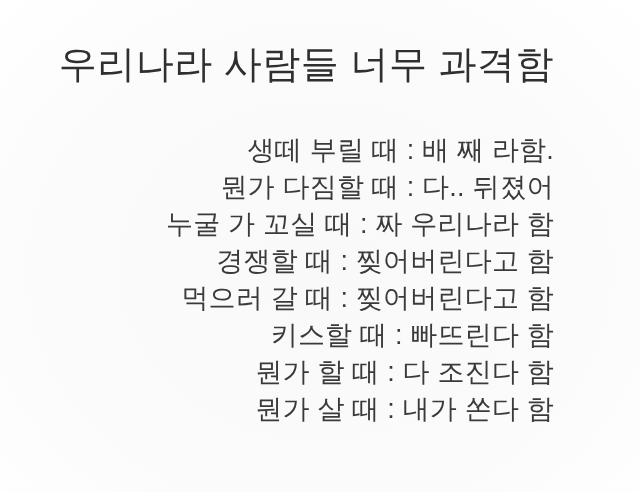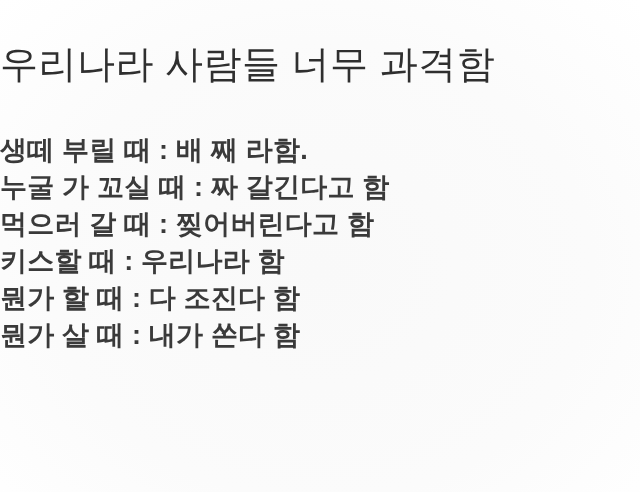--- a/index.html
+++ b/index.html
@@ -11,48 +11,50 @@
     height: 492px;
     overflow: hidden;
     background: radial-gradient(ellipse at 50% 55%, #f9f9f9 0%, #fbfbfb 60%, #ffffff 100%);
     font-family: "Liberation Sans", "DejaVu Sans", sans-serif;
   }
   .page {
     width: 554px;
     height: 492px;
     box-sizing: border-box;
     padding-top: 40px;
-    text-align: left;
+    text-align: right;
   }
   .title {
     margin: 0;
     font-size: 38px;
     font-weight: 500;
     letter-spacing: 0.5px;
     color: #2f2f2f;
     line-height: 48px;
   }
   .lines {
     margin-top: 44px;
   }
   .line {
     font-size: 27px;
-    font-weight: 700;
+    font-weight: 400;
     line-height: 37px;
     letter-spacing: 0.2px;
     color: #3a3a3a;
     white-space: nowrap;
   }
 </style>
 </head>
 <body>
 
 <div class="page">
   <h1 class="title">우리나라 사람들 너무 과격함</h1>
   <div class="lines">
     <div class="line">생떼 부릴 때 : 배 째 라함.</div>
-    <div class="line">누굴 가 꼬실 때 : 짜 갈긴다고 함</div>
+    <div class="line">뭔가 다짐할 때 : 다.. 뒤졌어</div>
+    <div class="line">누굴 가 꼬실 때 : 짜 우리나라 함</div>
+    <div class="line">경쟁할 때 : 찢어버린다고 함</div>
     <div class="line">먹으러 갈 때 : 찢어버린다고 함</div>
-    <div class="line">키스할 때 : 우리나라 함</div>
+    <div class="line">키스할 때 : 빠뜨린다 함</div>
     <div class="line">뭔가 할 때 : 다 조진다 함</div>
     <div class="line">뭔가 살 때 : 내가 쏜다 함</div>
   </div>
 </div>
 
 </body></html>

